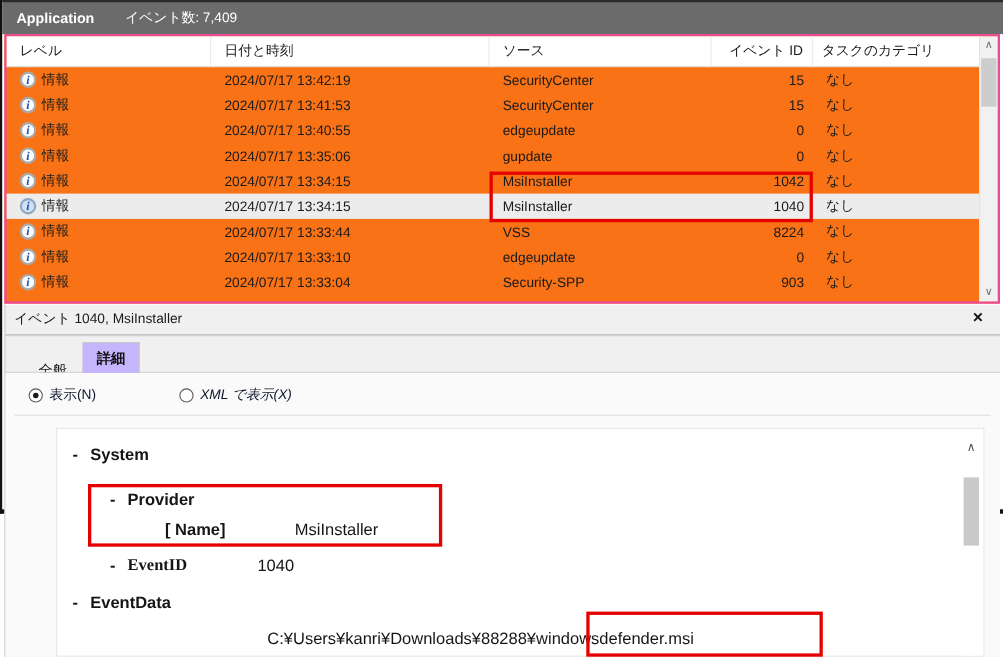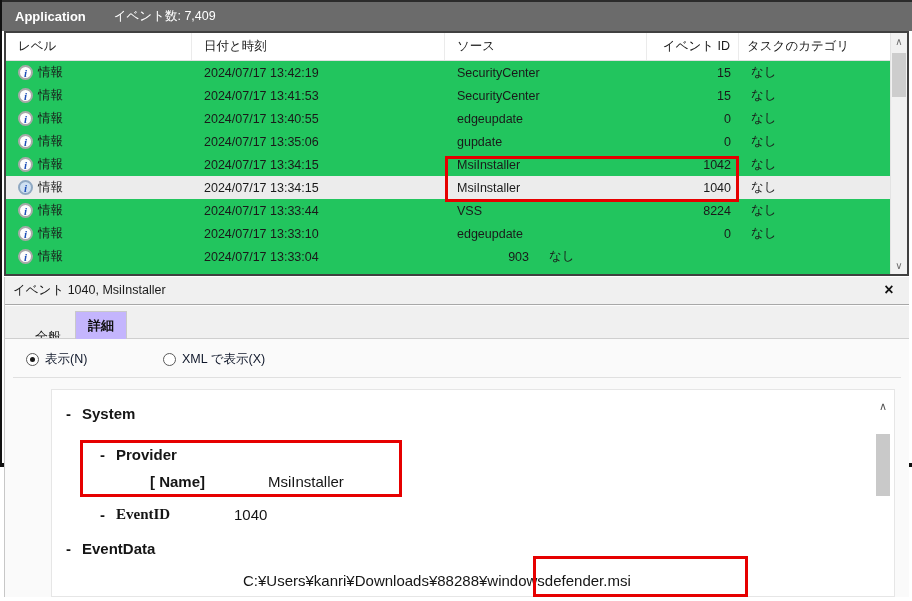--- a/index.html
+++ b/index.html
@@ -10,21 +10,21 @@
 
   
   .topbar { position:absolute; left:0; top:0; width:912px; height:31px;
     background:#6b6b6b; border-top:2px solid #2b2b2b; color:#fff;
     display:flex; align-items:center; }
   .topbar .logname { font-weight:bold; font-size:13px; margin-left:13px; }
   .topbar .evcount { font-size:12.5px; margin-left:28px; }
 
   
   .etable { position:absolute; left:2px; top:31px; width:905px; height:245px;
-    background:#22c55e; border:2px solid #404040; }
+    background:#f97316; border:2px solid #ec4899; }
   .thead { position:absolute; left:0; top:0; right:17px; height:28px; display:flex;
     border-bottom:1px solid #e0e0e0; background:#fff; font-size:12.5px; color:#1a1a1a; }
   .hc { display:flex; align-items:center; padding-left:12px; border-right:1px solid #ebebeb; height:100%; }
   .c-level { width:186px; } .c-dt { width:253px; } .c-src { width:202px; }
   .c-eid { width:92px; justify-content:flex-end; padding-right:8px; padding-left:0; }
   .c-cat { flex:1; padding-left:8px; border-right:none; }
   #event-rows { position:absolute; left:0; top:28px; right:17px; bottom:0; }
   .trow { display:flex; height:23px; font-size:12.5px; color:#1a1a1a; align-items:center; }
   .trow.selected { background:#ececec; }
   .trow .c { display:flex; align-items:center; padding-left:12px; height:100%; }
@@ -66,21 +66,21 @@
   .tab { position:absolute; top:14px; height:26px; display:flex; align-items:center;
     justify-content:center; font-size:13px; color:#111; }
   .tab-general { left:20px; width:46px; }
   .tab-details { left:70px; width:52px; background:#c4b5fd; border:1px solid #c9c9c9;
     border-bottom:none; font-weight:bold; z-index:2; height:28px; top:1px; }
   .tabline { position:absolute; left:0; top:61px; width:100%; height:1px; background:#cfcfcf; }
 
   .tabpage { position:absolute; left:0; top:62px; width:100%; height:258px; background:#fafafa; }
   .radio-row { position:absolute; left:0; top:12px; width:100%; height:18px; }
   .radio { position:absolute; display:flex; align-items:center; font-size:12.5px; color:#0f172a; }
-  .radio-friendly { left:21px; } .radio-xml { left:158px; }
+  .radio-friendly { left:21px; } .radio-xml { left:158px;font-style:italic; }
   .rdot { width:13px; height:13px; border-radius:50%; border:1px solid #5a5a5a;
     background:#fff; margin-right:6px; position:relative; flex:0 0 auto; }
   .radio.checked .rdot::after { content:""; position:absolute; left:3px; top:3px;
     width:5px; height:5px; border-radius:50%; background:#1a1a1a; }
   .radio-hr { position:absolute; left:8px; top:38px; width:888px; height:1px; background:#e0e0e0; }
 
   .friendly { position:absolute; left:46px; top:50px; width:844px; height:208px;
     background:#fff; border:1px solid #e6e6e6; }
   .friendly .vscroll { width:20px; border-left:none; background:#fff; right:1px; top:8px; }
   .friendly .sb-btn { width:20px; font-size:11px; color:#555; }
@@ -263,20 +263,23 @@
             <span>なし</span>
           </div>
         </div>
         <div class="trow">
           <div class="c c-level">
             <span class="info-icon">i</span>
             <span>情報</span>
           </div>
           <div class="c c-dt">
             <span>2024/07/17 13:33:04</span>
+          </div>
+          <div class="c c-src">
+            <span>Security-SPP</span>
           </div>
           <div class="c c-eid">
             <span>903</span>
           </div>
           <div class="c c-cat">
             <span>なし</span>
           </div>
         </div>
       </div>
     <div class="vscroll">

